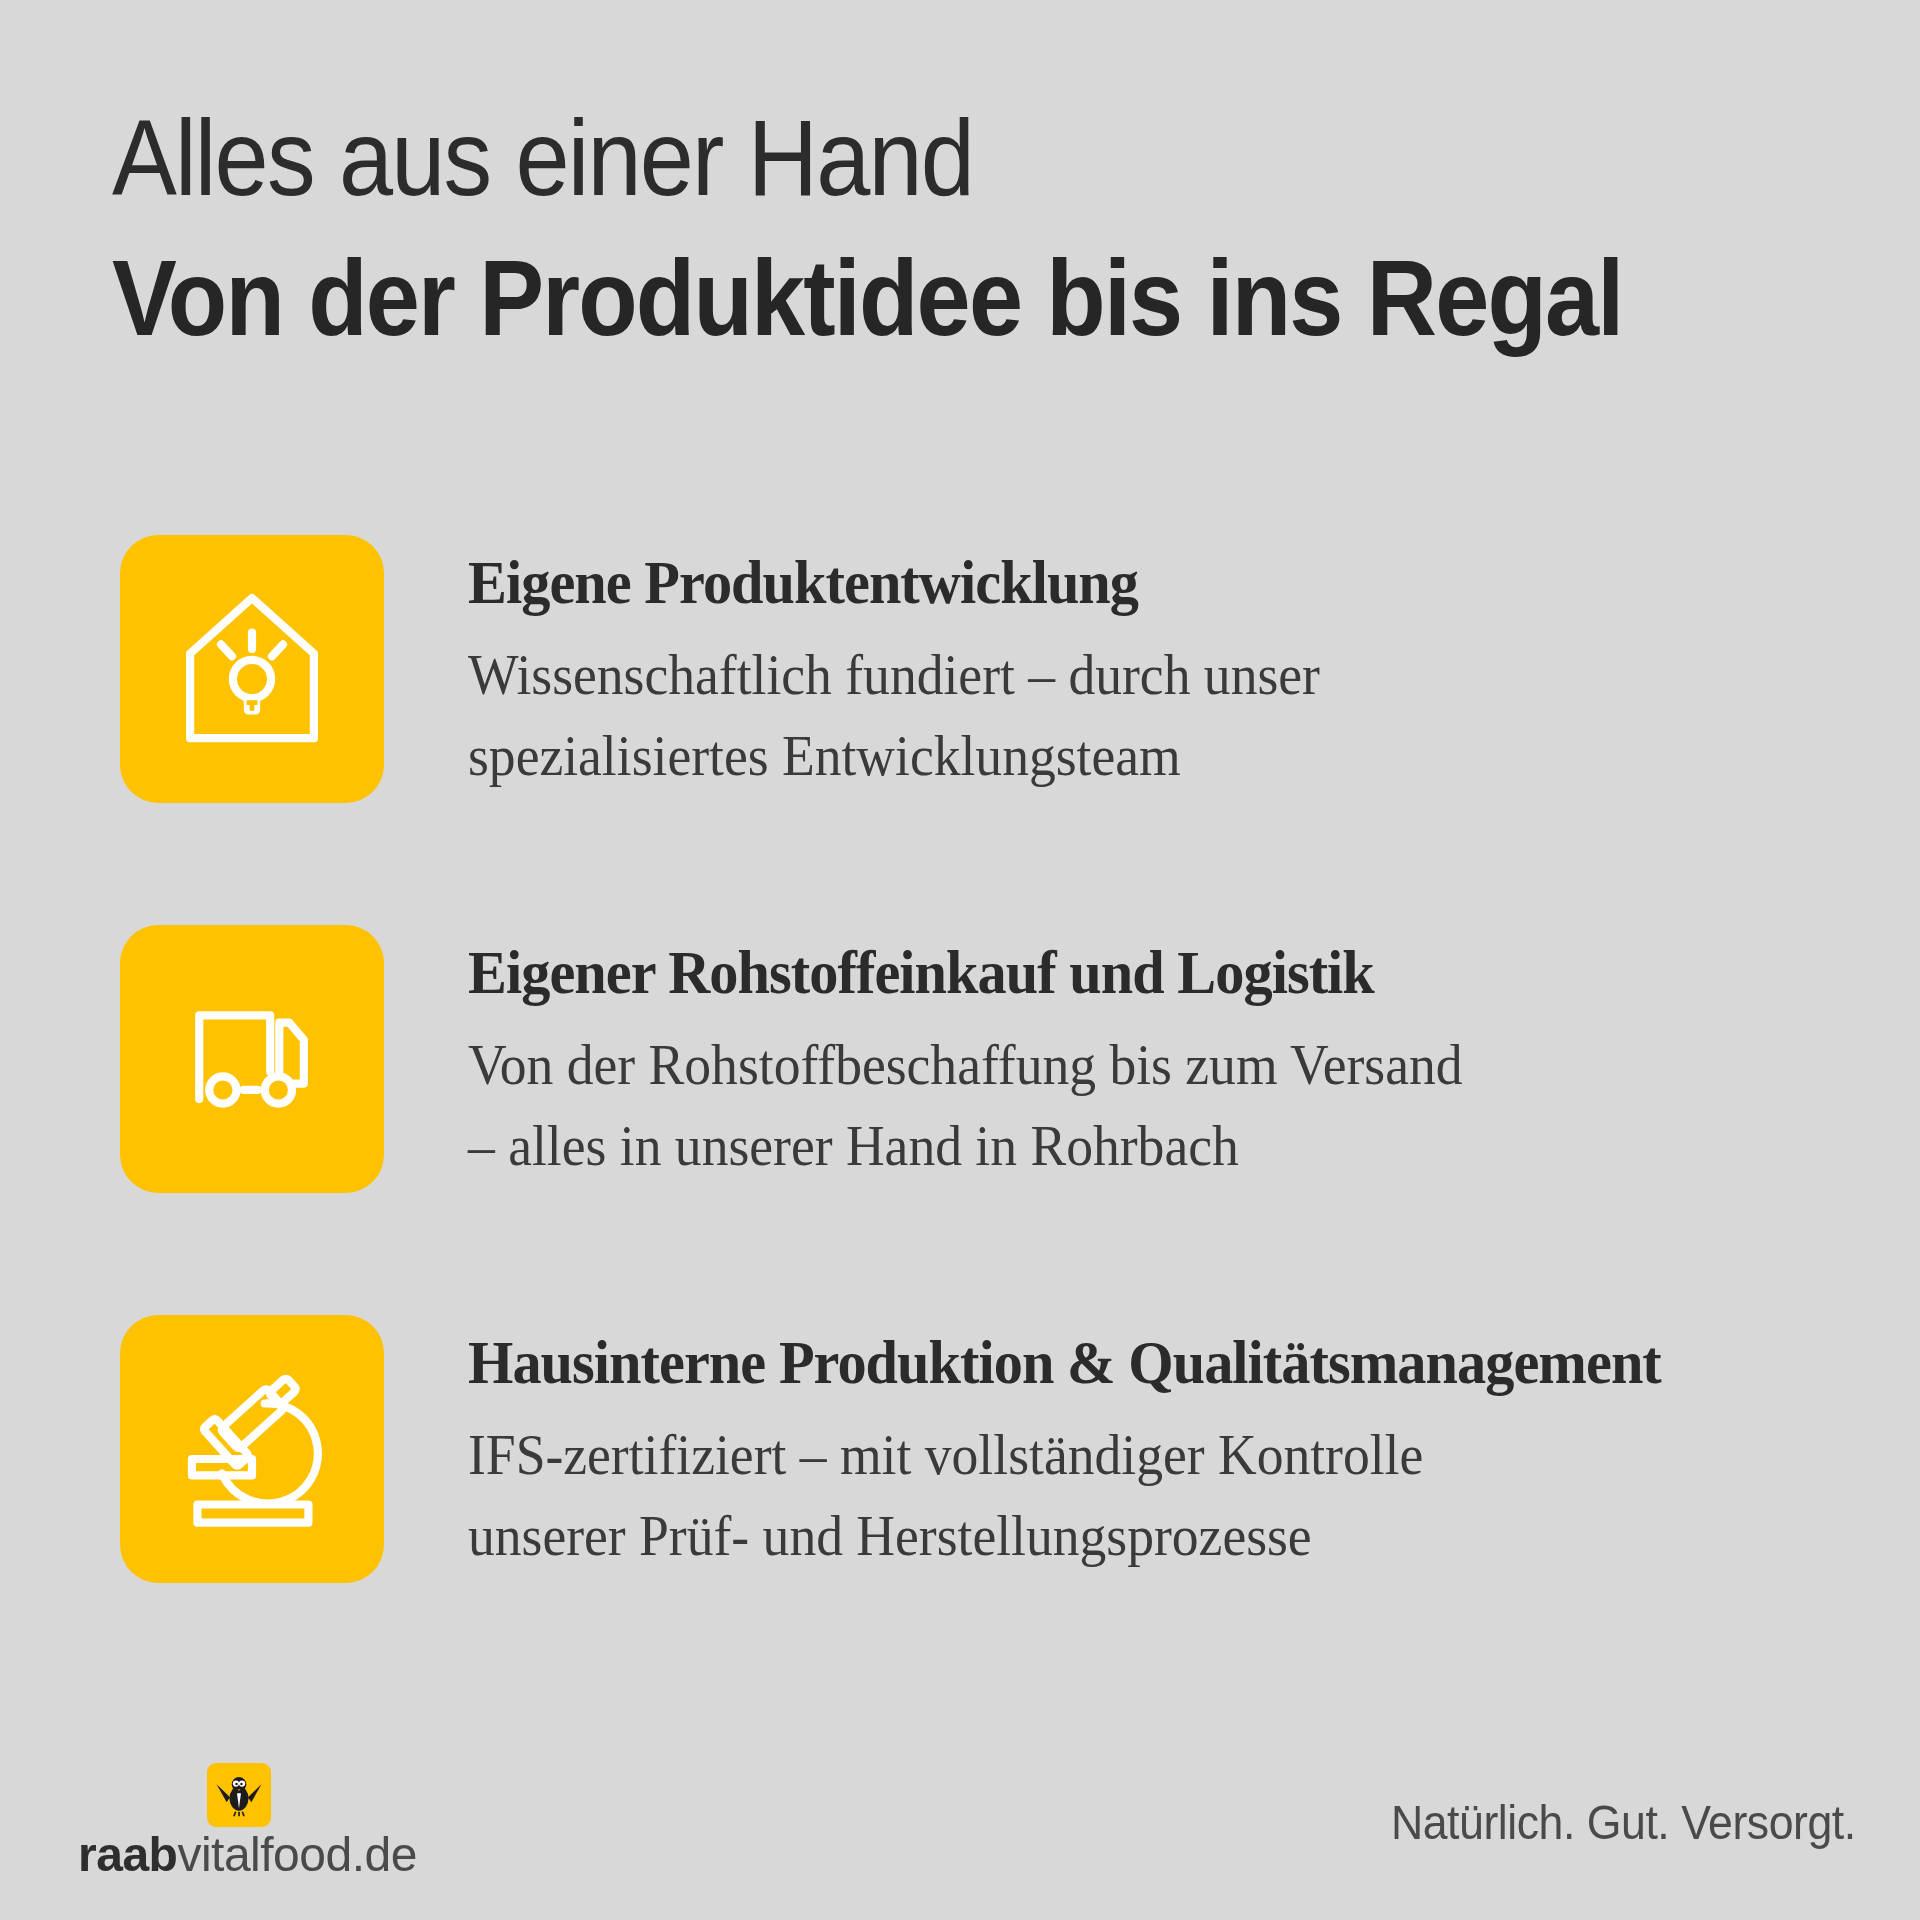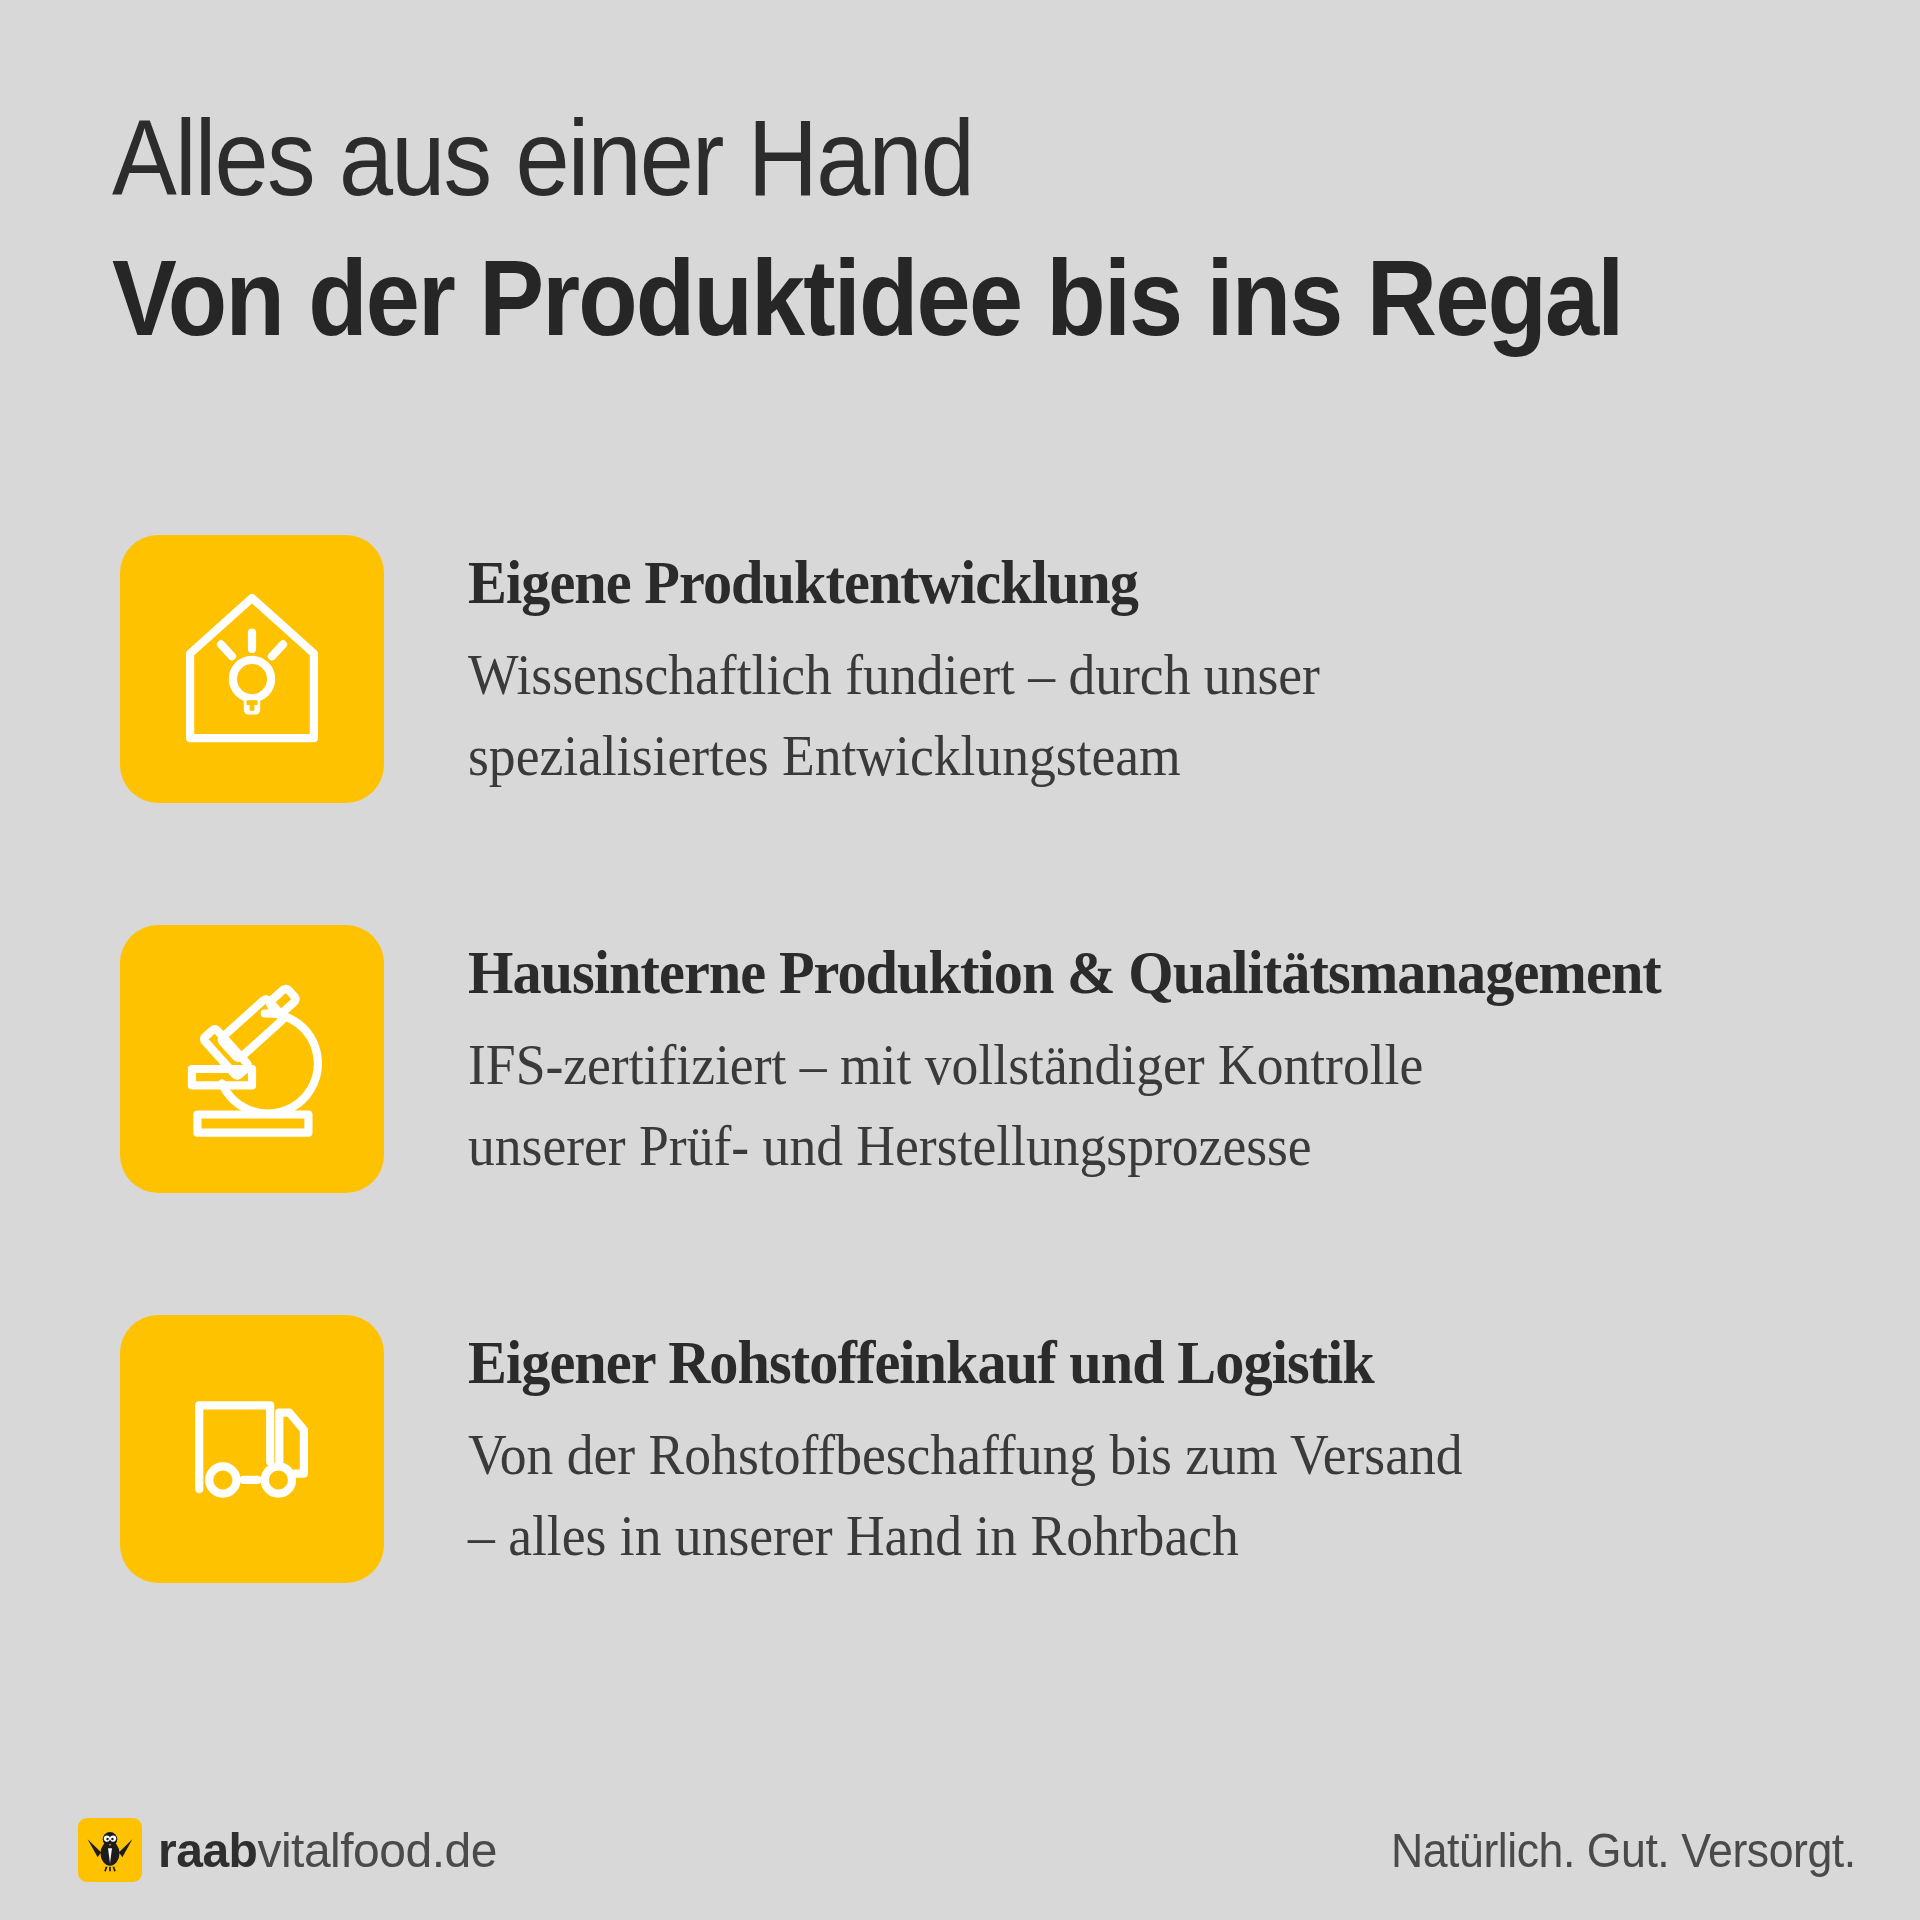--- a/index.html
+++ b/index.html
@@ -70,21 +70,21 @@
     white-space:pre-line;
   }
   
   .footer{
     position:absolute;
     left:78px;right:64px;bottom:38px;
     display:flex;
     align-items:center;
     justify-content:space-between;
   }
-  .brand{display:flex;align-items:center;}
+  .brand{display:flex;align-items:center;flex-direction:column;}
   .logo-badge{
     width:64px;height:64px;
     background:#ffc200;
     border-radius:9px;
     display:flex;align-items:center;justify-content:center;
     margin-right:16px;
   }
   .logo-badge svg{width:56px;height:56px;display:block;}
   .brand-text{font-size:48px;color:#4a4a4a;letter-spacing:-0.5px;}
   .brand-text .b{font-weight:700;color:#2e2e2e;}
@@ -122,20 +122,41 @@
             </g>
             <path d="M45.5 64.5 h9 v8 a2.5 2.5 0 0 1 -2.5 2.5 h-4 a2.5 2.5 0 0 1 -2.5 -2.5 Z" fill="#ffffff" stroke="none"></path>
             <path d="M47 68.5 h6 M50 68.5 v4.5" stroke="#ffc200" stroke-width="2.6" fill="none"></path>
           </svg>
         </span>
       </div>
       <div class="section-text">
         <h2 class="section-title">Eigene Produktentwicklung</h2>
         <p class="section-body">Wissenschaftlich fundiert – durch unser
 spezialisiertes Entwicklungsteam</p>
+      </div>
+    </div>
+
+    <div class="section">
+      <div class="icon-tile">
+        <span>
+          <svg viewBox="0 0 100 100">
+            <g class="icon-stroke">
+              <path d="M21 72 V26 H60 V57"></path>
+              <path d="M65 57 V30 H70.5 L78.5 39.5 V63.5 H73"></path>
+              <circle cx="34" cy="67" r="7.5"></circle>
+              <circle cx="64.5" cy="67" r="7.5"></circle>
+              <path d="M45.5 67 H53"></path>
+            </g>
+          </svg>
+        </span>
+      </div>
+      <div class="section-text">
+        <h2 class="section-title">Eigener Rohstoffeinkauf und Logistik</h2>
+        <p class="section-body">Von der Rohstoffbeschaffung bis zum Versand
+– alles in unserer Hand in Rohrbach</p>
       </div>
     </div>
 
     <div class="section">
       <div class="icon-tile">
         <span>
           <svg viewBox="0 0 100 100">
             <g class="icon-stroke">
               <path d="M57 25 A 27.5 27.5 0 1 1 33.5 63.5"></path>
               <rect x="17" y="55.5" width="33" height="9"></rect>
@@ -146,41 +167,20 @@
                 <rect x="31" y="46" width="28" height="9" rx="1.5"></rect>
               </g>
             </g>
           </svg>
         </span>
       </div>
       <div class="section-text">
         <h2 class="section-title">Hausinterne Produktion &amp; Qualitätsmanagement</h2>
         <p class="section-body">IFS-zertifiziert – mit vollständiger Kontrolle
 unserer Prüf- und Herstellungsprozesse</p>
-      </div>
-    </div>
-
-    <div class="section">
-      <div class="icon-tile">
-        <span>
-          <svg viewBox="0 0 100 100">
-            <g class="icon-stroke">
-              <path d="M21 72 V26 H60 V57"></path>
-              <path d="M65 57 V30 H70.5 L78.5 39.5 V63.5 H73"></path>
-              <circle cx="34" cy="67" r="7.5"></circle>
-              <circle cx="64.5" cy="67" r="7.5"></circle>
-              <path d="M45.5 67 H53"></path>
-            </g>
-          </svg>
-        </span>
-      </div>
-      <div class="section-text">
-        <h2 class="section-title">Eigener Rohstoffeinkauf und Logistik</h2>
-        <p class="section-body">Von der Rohstoffbeschaffung bis zum Versand
-– alles in unserer Hand in Rohrbach</p>
       </div>
     </div>
 
   </div>
 
   <div class="footer">
     <div class="brand">
       <span class="logo-badge">
         <svg viewBox="0 0 100 100">
           <path d="M34 54 L10 31 L28 63 Z" fill="#1c1c1c"></path>

